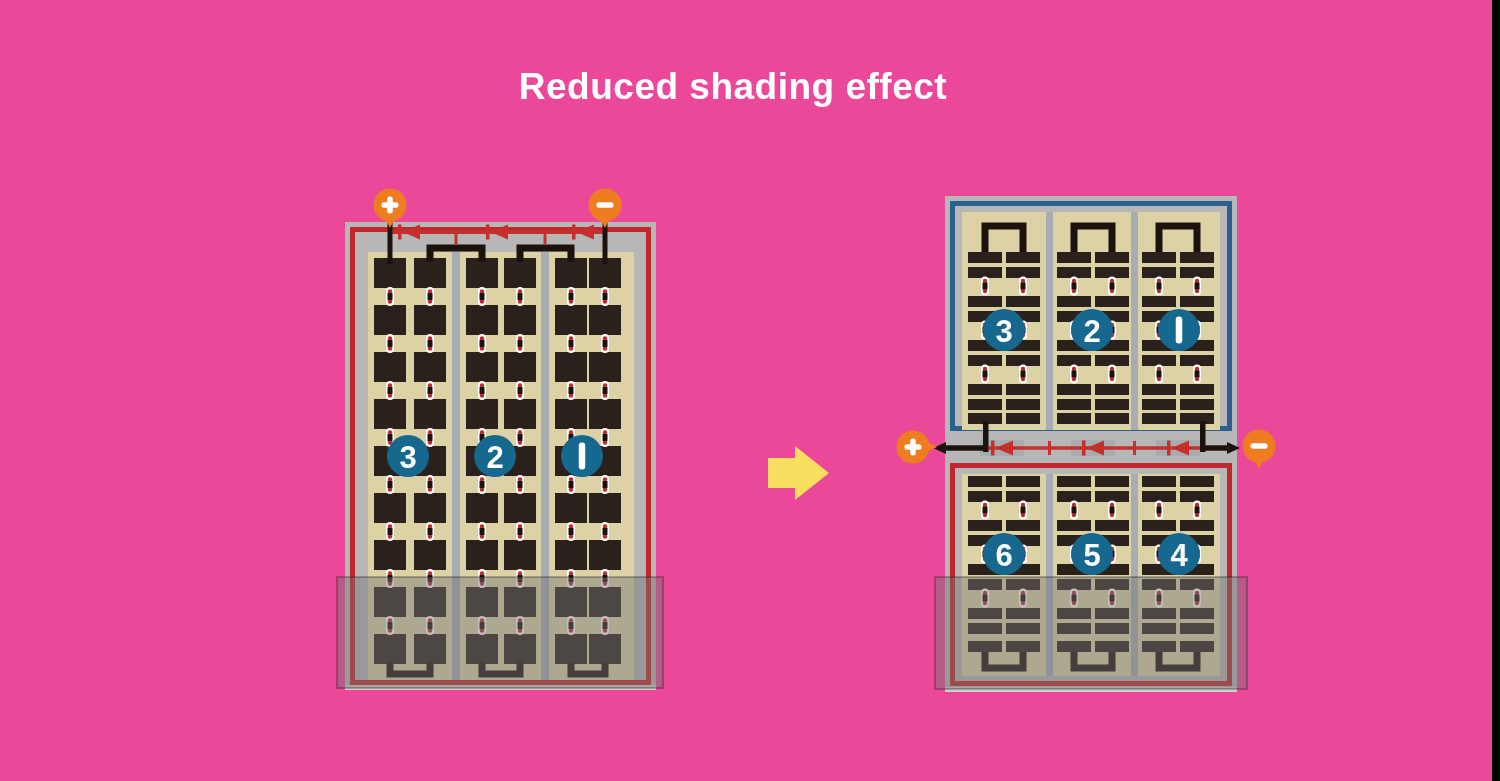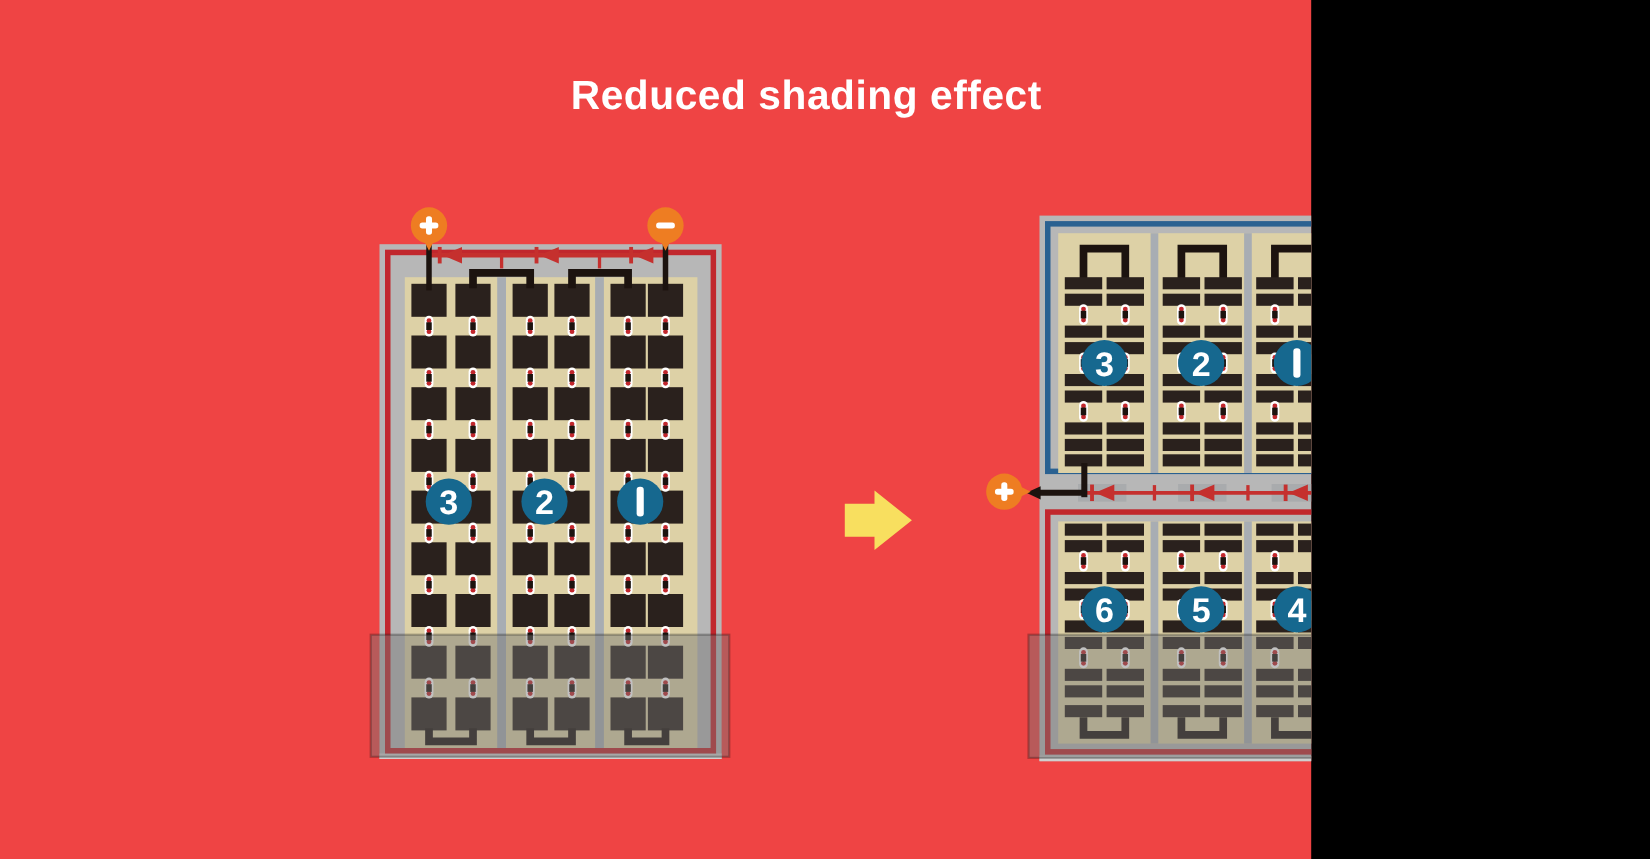--- a/index.html
+++ b/index.html
@@ -1,19 +1,19 @@
 <!DOCTYPE html>
 <html><head>
 <meta charset="utf-8">
 <style>
   html,body{margin:0;padding:0;background:#000;}
   .canvas{
     position:relative;
-    width:1192px;height:781px;
-    background:#ef4444;
+    width:1492px;height:781px;
+    background:#ec4899;
     overflow:hidden;
     font-family:"Liberation Sans", sans-serif;
   }
   .title{
     position:absolute;
     top:66px;left:733px;
     transform:translateX(-50%);
     white-space:nowrap;
     font-size:37px;
     font-weight:bold;

